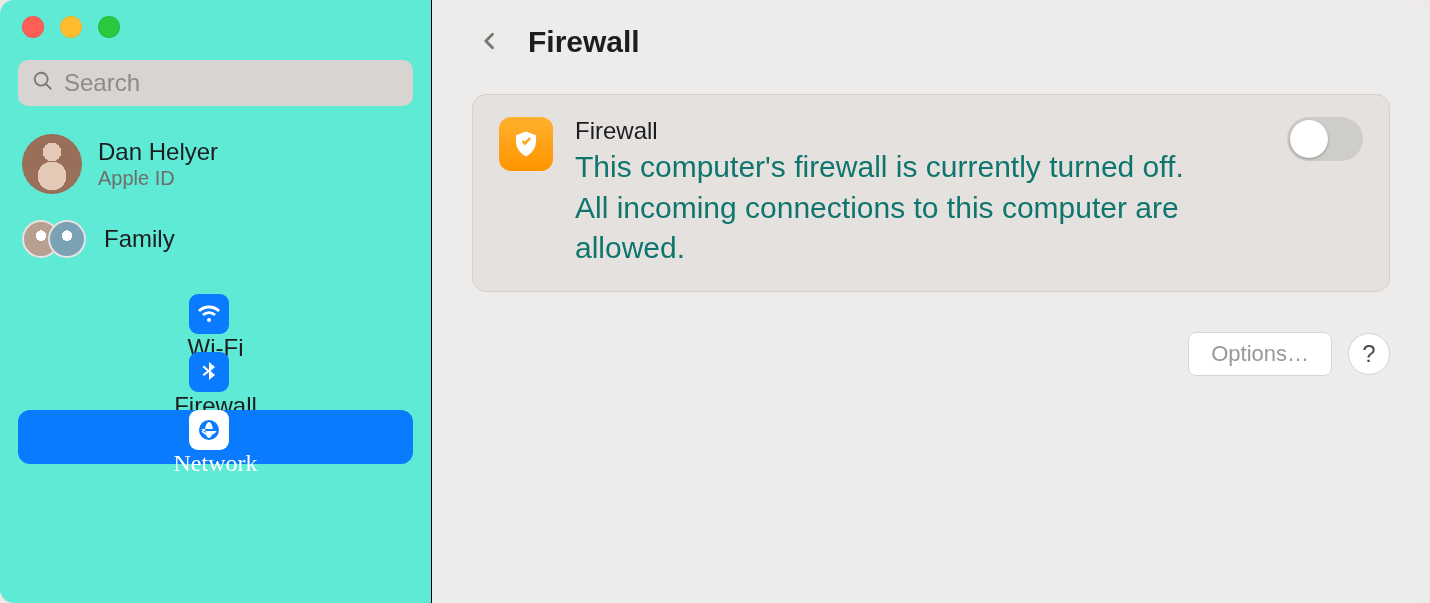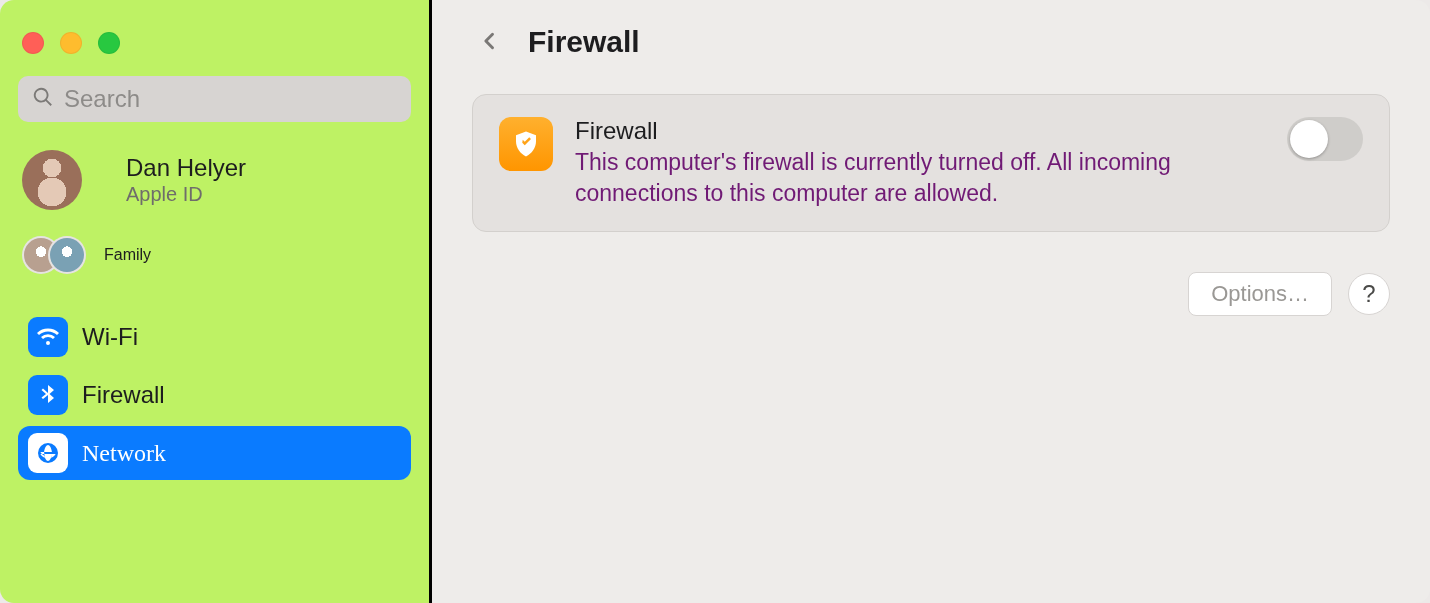--- a/index.html
+++ b/index.html
@@ -9,23 +9,23 @@
     background: #ece9e8;
     border-radius: 14px;
     overflow: hidden;
     color: #1d1d1f;
   }
 
   
   .sidebar {
     width: 432px;
     height: 100%;
-    background: #bef264;
-    border-right: 3px solid #000000;
-    padding: 28px 18px 0 18px;
+    background: #5eead4;
+    border-right: 1px solid #000000;
+    padding: 12px 18px 0 18px;
     display: flex;
     flex-direction: column;
   }
   .traffic-lights { display:flex; gap:16px; margin: 4px 0 22px 4px; }
   .traffic-lights .dot { width:22px; height:22px; border-radius:50%; }
   .dot.red    { background:#ff5f57; border:1px solid rgba(0,0,0,.05);}
   .dot.yellow { background:#febc2e; border:1px solid rgba(0,0,0,.05);}
   .dot.green  { background:#28c840; border:1px solid rgba(0,0,0,.05);}
 
   .search-wrap {
@@ -37,21 +37,21 @@
     margin-bottom: 22px;
   }
   .search-wrap svg { width:22px; height:22px; fill:#7c7a78; margin-right:10px; flex-shrink:0;}
   .search-wrap input {
     border:none; outline:none; background:transparent;
     font-size:24px; color:#333; width:100%;
   }
   .search-wrap input::placeholder { color:#8d8b89; }
 
   .account-row { display:flex; align-items:center; padding:6px 4px; border-radius:10px; cursor:default;}
-  .account-row.primary { margin-bottom:6px;gap:28px; }
+  .account-row.primary { margin-bottom:6px; }
   .avatar {
     width:60px; height:60px; border-radius:50%; background:#9a6f5a;
     background-image: radial-gradient(circle at 50% 30%, #e4c9b6 18%, transparent 18%),
                       radial-gradient(circle at 50% 70%, #e4c9b6 28%, transparent 28%);
     flex-shrink:0;
   }
   .avatar.fam1{
     width:34px;height:34px;border-radius:50%;background:#b8a090;
     background-image: radial-gradient(circle at 50% 40%, #fff 20%, transparent 20%);
     box-shadow:0 0 0 2px #e6e3e2;
@@ -61,31 +61,32 @@
     background-image: radial-gradient(circle at 50% 40%, #fff 20%, transparent 20%);
     margin-left:-8px;
     box-shadow:0 0 0 2px #e6e3e2;
   }
   .fam-group{display:flex; align-items:center;}
   .account-text { margin-left:16px; }
   .account-name { font-size:24px; line-height:1.2;}
   .account-sub  { font-size:20px; color:#6f6d6b;}
 
   .family-row { display:flex; align-items:center; padding:8px 6px; margin-top:8px; border-radius:10px;}
-  .family-label{ font-size:16px; margin-left:20px;}
+  .family-label{ font-size:24px; margin-left:20px;}
 
   .section-gap{ height:30px; }
 
   .nav-item{
     display:flex; align-items:center;
     height:54px; padding:0 10px;
     border-radius:12px;
     font-size:24px;
     cursor:default;
     margin-bottom:4px;
+    flex-direction:column;
   }
   .nav-item.selected{
     background:#0a7bff;
     color:#fff;
     font-family:Liberation Serif, serif;
   }
   .nav-icon{
     width:40px;height:40px;border-radius:9px;
     display:flex;align-items:center;justify-content:center;
     margin-right:14px;flex-shrink:0;
@@ -125,21 +126,21 @@
     align-items:flex-start;
   }
   .card-icon{
     width:54px;height:54px;border-radius:12px;
     background:linear-gradient(#ffb02e,#ff9500);
     display:flex;align-items:center;justify-content:center;flex-shrink:0;
   }
   .card-icon svg{width:30px;height:30px;fill:#fff;}
   .card-body{flex:1;}
   .card-title{font-size:24px;font-weight:400;margin-bottom:2px;}
-  .card-desc{font-size:23px;color:#701a75;line-height:1.35;max-width:640px;}
+  .card-desc{font-size:30px;color:#0f766e;line-height:1.35;max-width:640px;}
 
   .toggle{
     position:relative;width:76px;height:44px;border-radius:22px;
     background:#cfcdca;flex-shrink:0;cursor:pointer;
   }
   .toggle .knob{
     position:absolute;top:3px;left:3px;width:38px;height:38px;border-radius:50%;
     background:#fff;box-shadow:0 1px 3px rgba(0,0,0,.3);
   }
 

